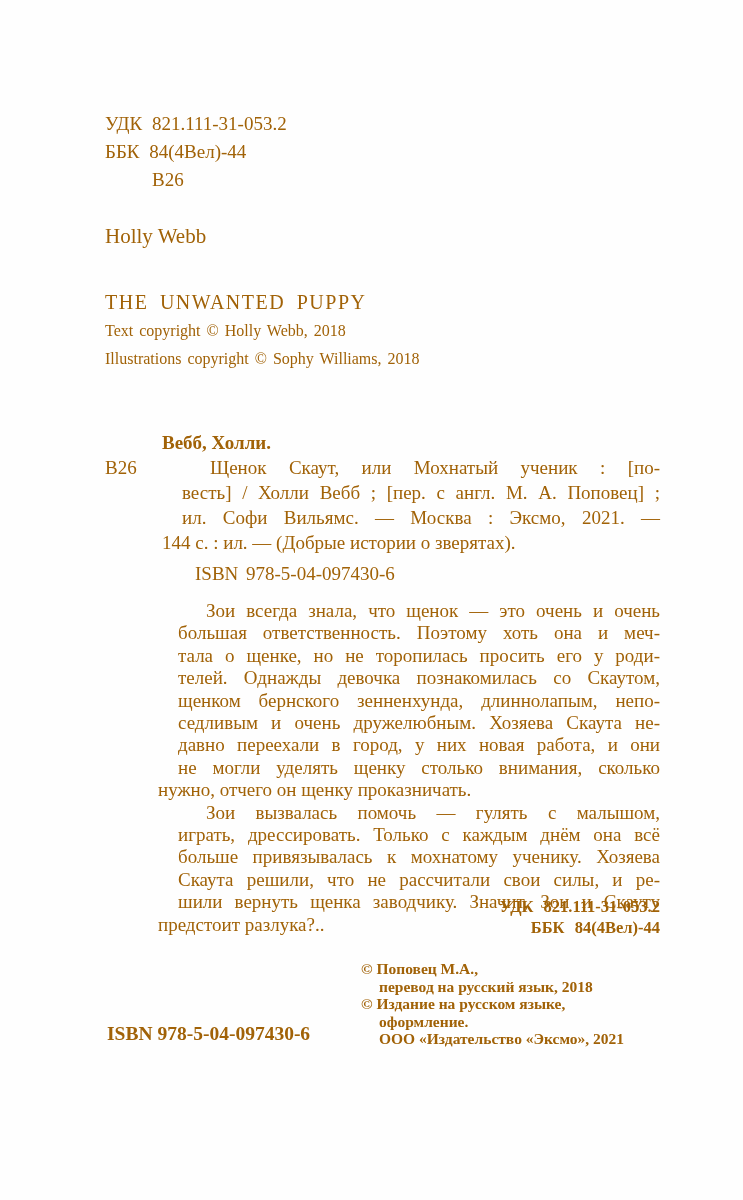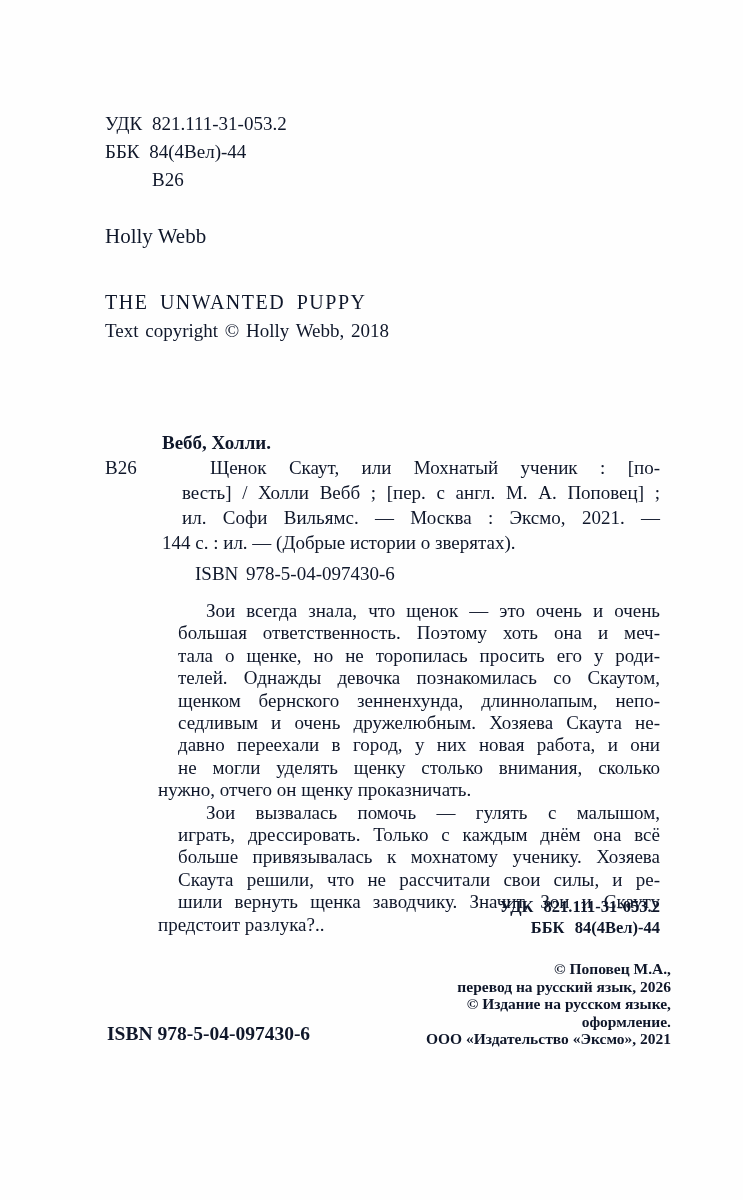--- a/index.html
+++ b/index.html
@@ -5,21 +5,21 @@
   html, body {
     margin: 0;
     padding: 0;
     background: #ffffff;
   }
   .page {
     position: relative;
     width: 743px;
     height: 1200px;
     background: #fefefe;
-    color: #0f172a;
+    color: #a16207;
     font-family: "Liberation Serif", "DejaVu Serif", serif;
     overflow: hidden;
   }
   
   .codes-top {
     position: absolute;
     left: 105px;
     top: 110px;
     font-size: 19px;
     line-height: 28px;
@@ -40,21 +40,21 @@
     line-height: 30px;
   }
   .title-block .book-title-line {
     font-size: 20px;
     line-height: 30px;
     letter-spacing: 1.5px;
     word-spacing: 5px;
     margin-top: 36px;
   }
   .title-block .copy-line {
-    font-size: 19px;
+    font-size: 16px;
     line-height: 28px;
     word-spacing: 2px;
   }
   .title-block .copy-line:first-of-type { margin-top: 13px; }
 
   
   .catalog {
     position: absolute;
     left: 162px;
     top: 430px;
@@ -110,21 +110,20 @@
 
   
   .copyright {
     position: absolute;
     left: 361px;
     top: 960px;
     width: 310px;
     font-size: 15.5px;
     line-height: 17.6px;
     font-weight: bold;
-    text-align: right;
   }
   .copyright .hang {
     padding-left: 18px;
     text-indent: -18px;
   }
   .copyright .cont {
     padding-left: 18px;
   }
 
   .isbn-bottom {
@@ -144,20 +143,21 @@
   <div class="codes-top">
     <div class="line">УДК 821.111-31-053.2</div>
     <div class="line">ББК 84(4Вел)-44</div>
     <div class="line auth-code">В26</div>
   </div>
 
   <div class="title-block">
     <div class="author-line">Holly Webb</div>
     <div class="book-title-line">THE UNWANTED PUPPY</div>
     <div class="copy-line">Text copyright © Holly Webb, 2018</div>
+    <div class="copy-line">Illustrations copyright © Sophy Williams, 2018</div>
   </div>
 
   <div class="catalog">
     <div class="heading">Вебб, Холли.</div>
     <span class="entry-code">В26</span>
     <div class="line jl indent">Щенок Скаут, или Мохнатый ученик : [по-</div>
     <div class="line jl">весть] / Холли Вебб ; [пер. с англ. М. А. Поповец] ;</div>
     <div class="line jl">ил. Софи Вильямс. — Москва : Эксмо, 2021. —</div>
     <div class="line">144 с. : ил. — (Добрые истории о зверятах).</div>
   </div>
@@ -186,21 +186,21 @@
     </div>
   </div>
 
   <div class="codes-bottom">
     <div class="line">УДК 821.111-31-053.2</div>
     <div class="line">ББК 84(4Вел)-44</div>
   </div>
 
   <div class="copyright">
     <div class="line hang">© Поповец М.А.,</div>
-    <div class="line cont">перевод на русский язык, 2026</div>
+    <div class="line cont">перевод на русский язык, 2018</div>
     <div class="line hang">© Издание на русском языке,</div>
     <div class="line cont">оформление.</div>
     <div class="line cont">ООО «Издательство «Эксмо», 2021</div>
   </div>
 
   <div class="isbn-bottom">ISBN 978-5-04-097430-6</div>
 
 </div>
 
 </body></html>

